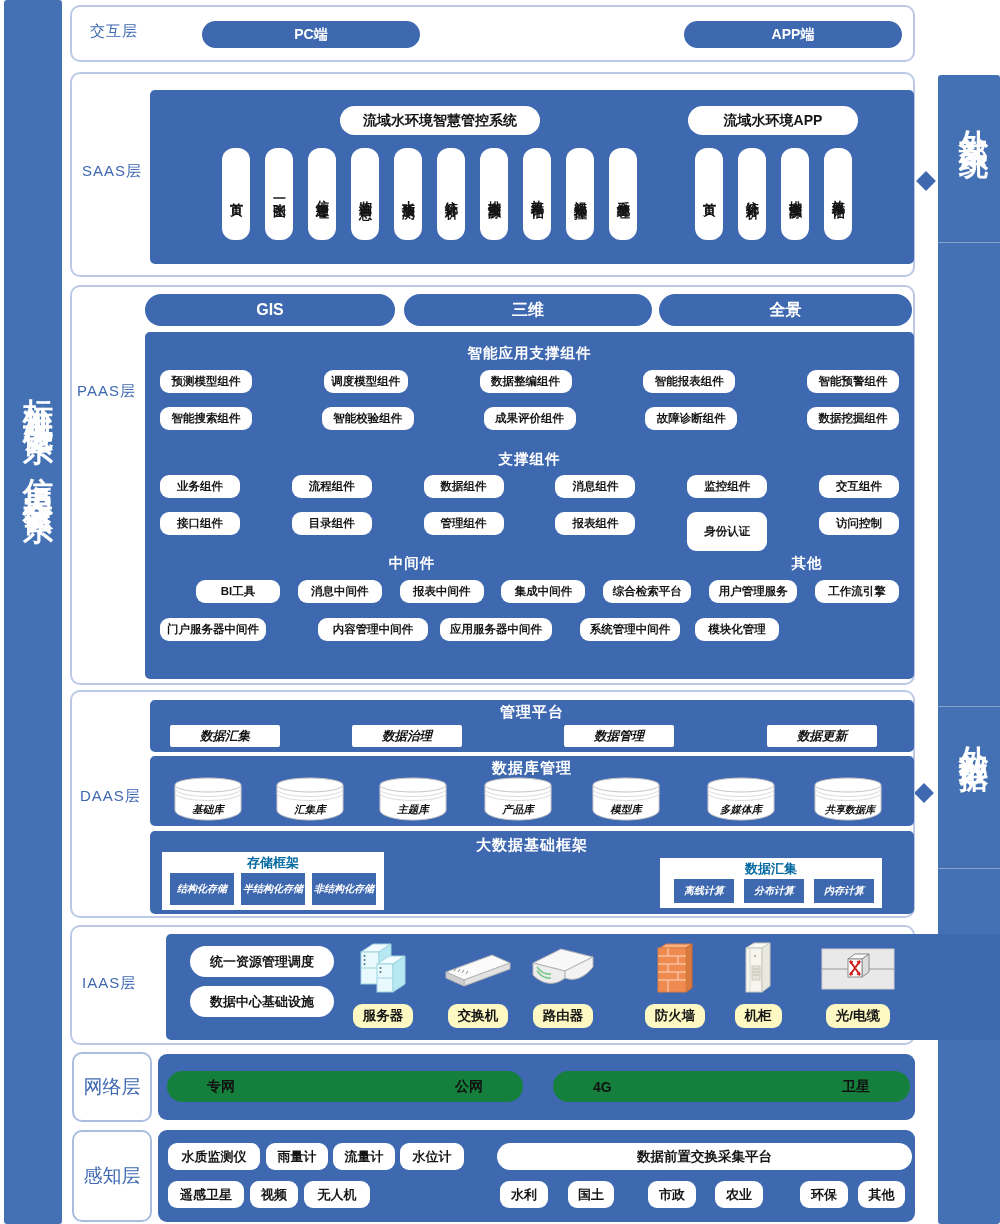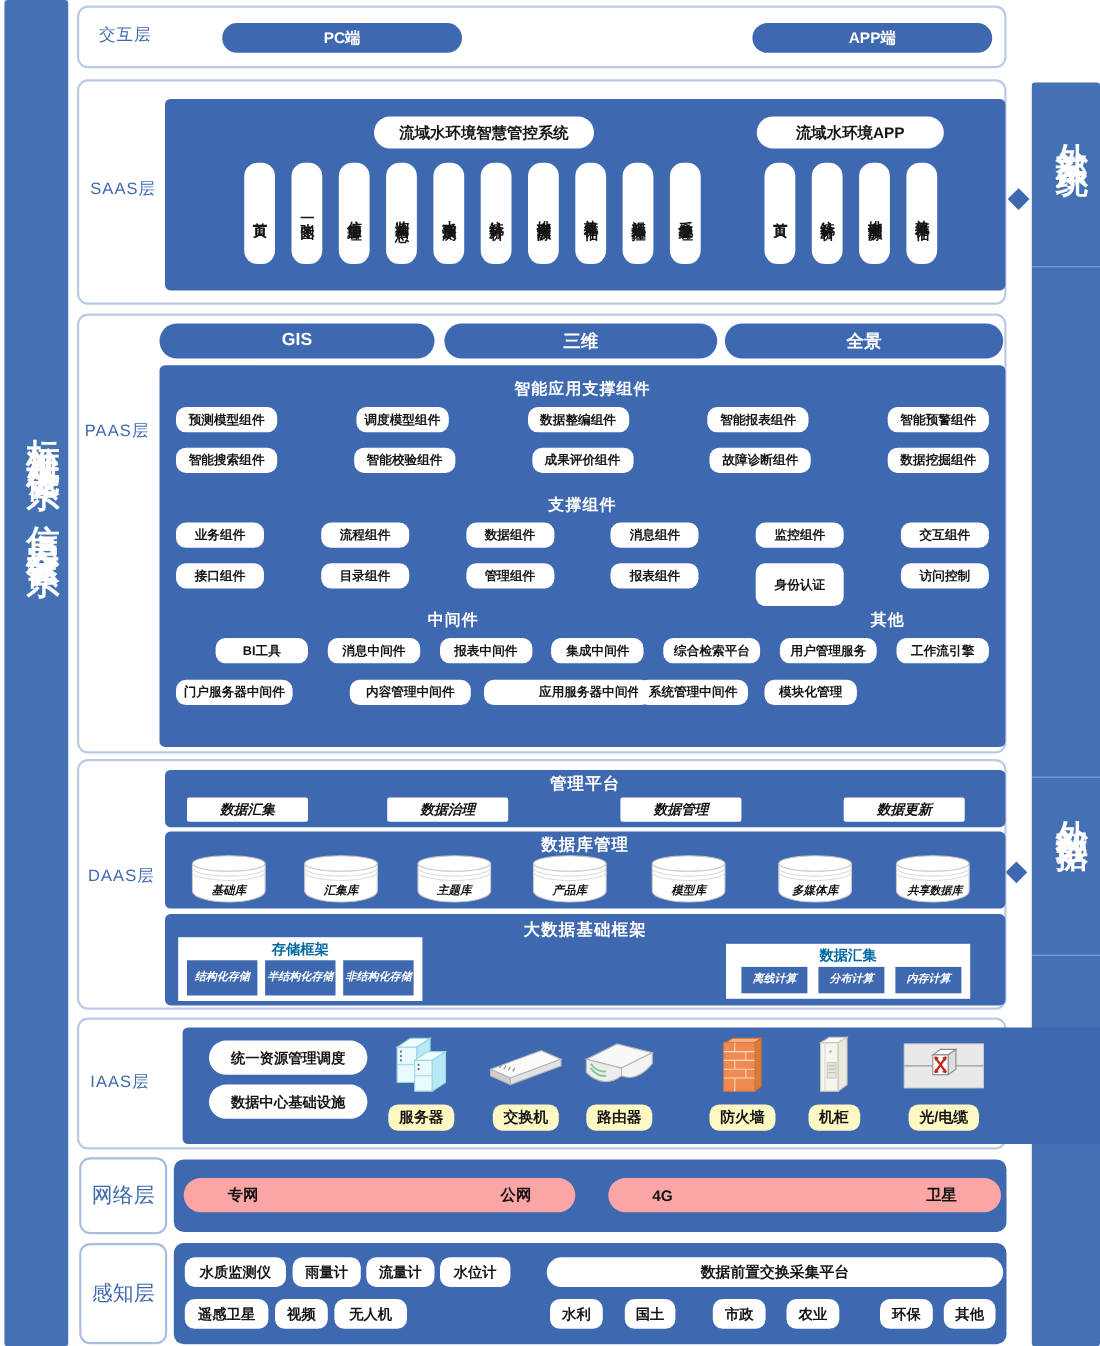--- a/index.html
+++ b/index.html
@@ -36,21 +36,21 @@
   .wbox-title{position:absolute;top:2px;left:0;width:100%;text-align:center;font-weight:bold;font-size:13px;color:#0369a1;}
   .bluebox{position:absolute;background:#3E68B0;color:#fff;font-weight:bold;font-style:italic;font-size:10px;display:flex;align-items:center;justify-content:center;text-align:center;line-height:1.2;}
 
   
   .device{position:absolute;width:84px;display:flex;flex-direction:column;align-items:center;}
   .device .icon{height:62px;display:flex;align-items:center;justify-content:center;}
   .device .dlabel{margin-top:4px;background:#fef9c3;border-radius:9px;padding:3px 10px;font-weight:bold;font-size:13.5px;color:#151515;white-space:nowrap;}
   .iaas-pill{position:absolute;background:#fff;border-radius:16px;display:flex;align-items:center;justify-content:center;font-weight:bold;font-size:13px;color:#151515;}
 
   
-  .netpill{position:absolute;background:#fca5a5;border-radius:16px;display:flex;align-items:center;justify-content:space-between;padding:0 40px;box-sizing:border-box;color:#111;font-size:14px;font-weight:600;}
+  .netpill{position:absolute;background:#15803d;border-radius:16px;display:flex;align-items:center;justify-content:space-between;padding:0 40px;box-sizing:border-box;color:#111;font-size:14px;font-weight:600;}
 
   
   .diamond{position:absolute;width:14px;height:14px;background:#3E68B0;transform:rotate(45deg);}
 </style>
 </head>
 <body>
 
 <div id="stage">
 
   <div class="vbar" style="left:4px;top:0;width:58px;height:1224px;">
@@ -144,21 +144,21 @@
         <div class="wpill" style="width:84px;height:23px;">消息中间件</div>
         <div class="wpill" style="width:84px;height:23px;">报表中间件</div>
         <div class="wpill" style="width:84px;height:23px;">集成中间件</div>
         <div class="wpill" style="width:88px;height:23px;">综合检索平台</div>
         <div class="wpill" style="width:88px;height:23px;">用户管理服务</div>
         <div class="wpill" style="width:84px;height:23px;">工作流引擎</div>
       </div>
       <div>
         <div class="wpill abs" style="left:15px;top:286px;width:106px;height:23px;">门户服务器中间件</div>
         <div class="wpill abs" style="left:173px;top:286px;width:110px;height:23px;">内容管理中间件</div>
-        <div class="wpill abs" style="left:295px;top:286px;width:112px;height:23px;padding-left:40px;">应用服务器中间件</div>
+        <div class="wpill abs" style="left:295px;top:286px;width:112px;height:23px;">应用服务器中间件</div>
         <div class="wpill abs" style="left:435px;top:286px;width:100px;height:23px;">系统管理中间件</div>
         <div class="wpill abs" style="left:550px;top:286px;width:84px;height:23px;">模块化管理</div>
       </div>
     </div>
   </div>
 
   <div class="card" style="top:690px;height:228px;">
     <div class="layer-label" style="left:8px;top:95px;">DAAS层</div>
 
     <div class="panel" style="left:78px;top:8px;width:764px;height:52px;">

